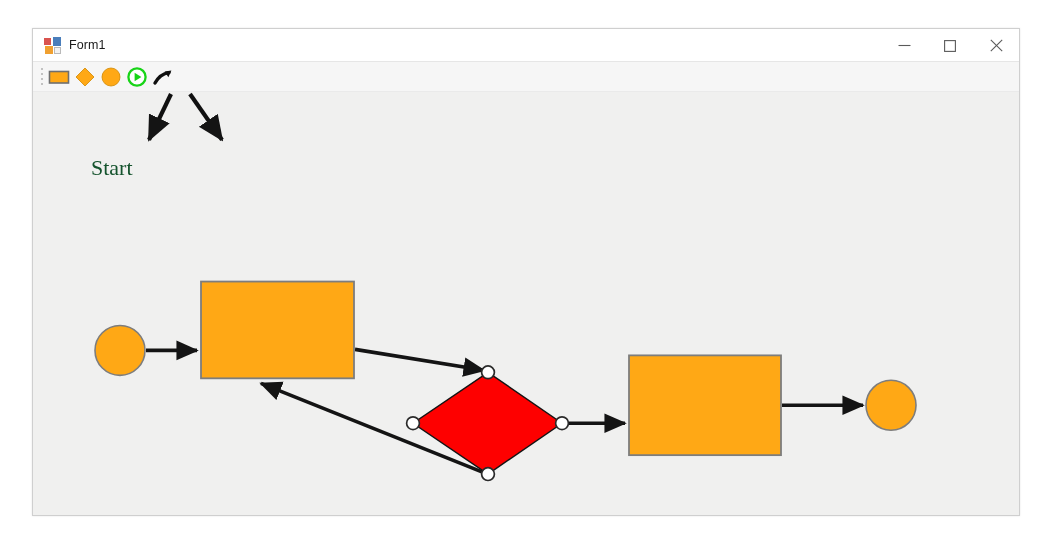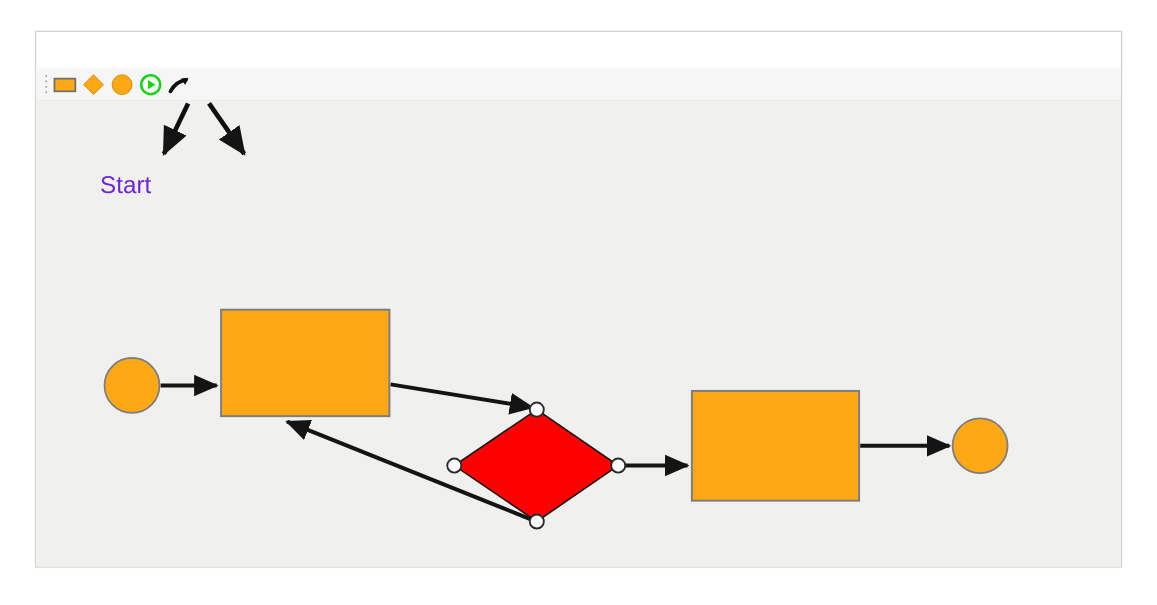--- a/index.html
+++ b/index.html
@@ -131,34 +131,62 @@
     position: absolute;
     left: 0; top: 0;
     width: 100%;
     height: 100%;
     display: block;
   }
 
   
   .annotation {
     position: absolute;
-    font-family: Liberation Sans, sans-serif;
+    font-family: Liberation Serif, serif;
     font-size: 22px;
-    color: #6d28d9;
+    color: #14532d;
     line-height: 1.25;
     white-space: pre-line;
   }
   #annotation-start { left: 58px; top: 62px; }
   #annotation-sim   { left: 166px; top: 62px; width: 250px; }
 </style>
 </head>
 <body>
 
 <div id="app-window">
 
+  <div id="title-bar">
+    <div id="app-icon">
+      <span class="sq sq-red"></span>
+      <span class="sq sq-blue"></span>
+      <span class="sq sq-orange"></span>
+      <span class="sq sq-white"></span>
+    </div>
+    <div id="title-text">Form1</div>
+
+    <div id="window-controls">
+      <div class="win-btn">
+        <svg width="13" height="11" viewBox="0 0 13 11">
+          <line x1="0.5" y1="5.5" x2="12.5" y2="5.5" stroke="#5a5a5a" stroke-width="1.1"></line>
+        </svg>
+      </div>
+      <div class="win-btn">
+        <svg width="12" height="12" viewBox="0 0 12 12">
+          <rect x="0.6" y="0.6" width="10.8" height="10.8" fill="none" stroke="#5a5a5a" stroke-width="1.1"></rect>
+        </svg>
+      </div>
+      <div class="win-btn">
+        <svg width="13" height="13" viewBox="0 0 13 13">
+          <line x1="0.8" y1="0.8" x2="12.2" y2="12.2" stroke="#5a5a5a" stroke-width="1.1"></line>
+          <line x1="12.2" y1="0.8" x2="0.8" y2="12.2" stroke="#5a5a5a" stroke-width="1.1"></line>
+        </svg>
+      </div>
+    </div>
+  </div>
 
   <div id="toolbar">
     <div id="toolbar-grip">
       <i></i>
       <i></i>
       <i></i>
       <i></i>
     </div>
 
     <div class="tool-btn">

